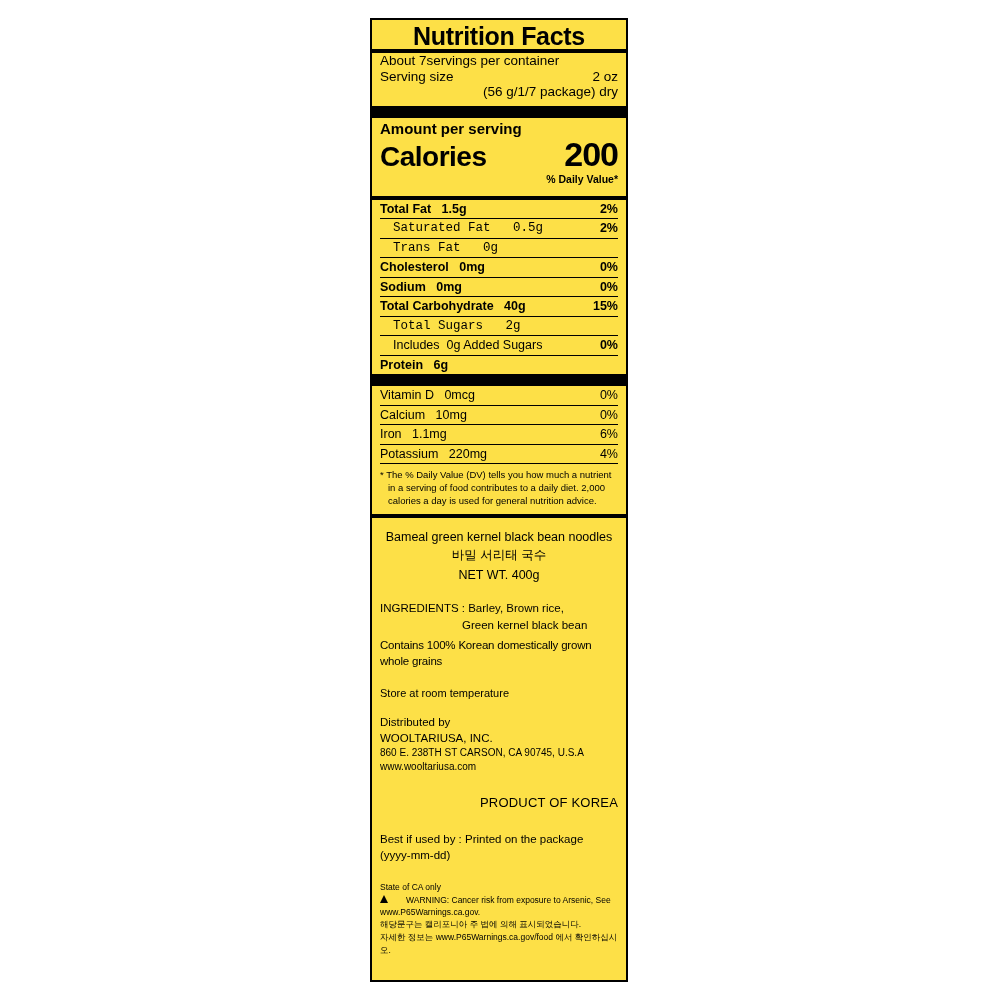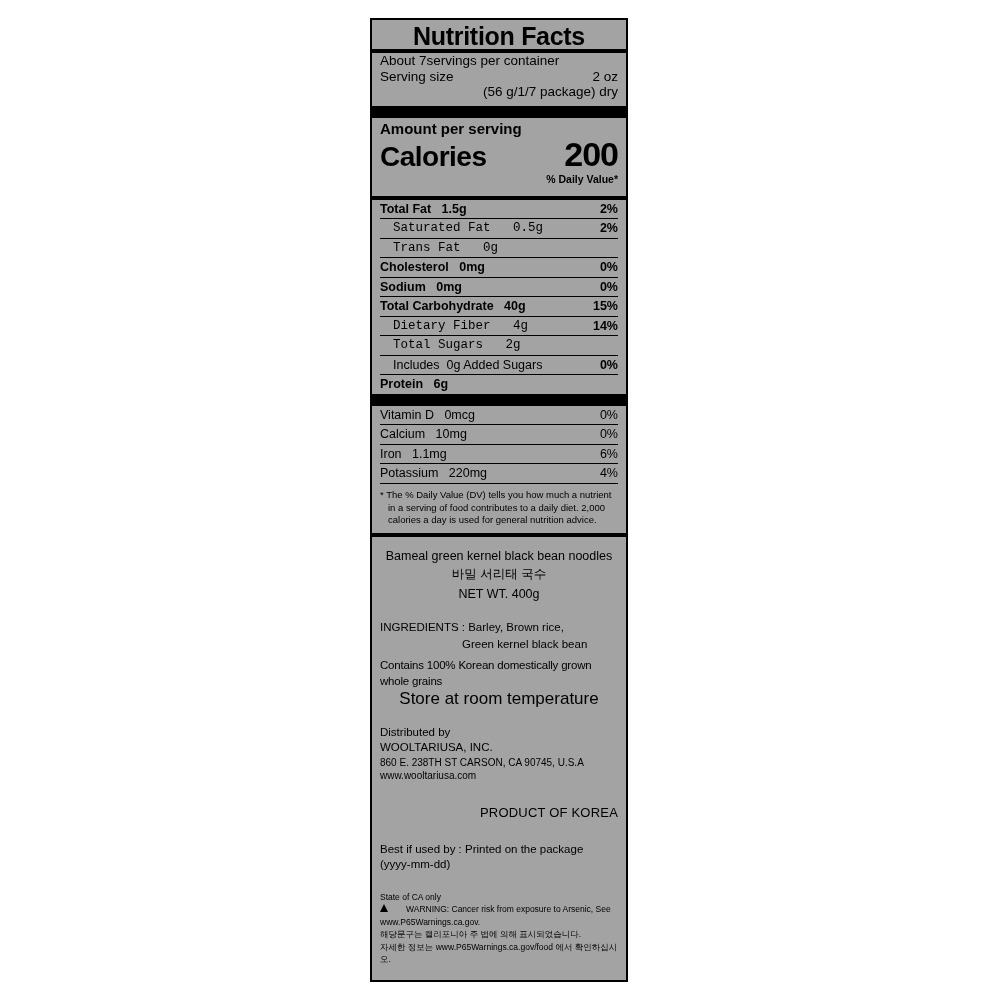--- a/index.html
+++ b/index.html
@@ -16,21 +16,21 @@
     overflow: hidden;
   }
 
   #label {
     position: absolute;
     left: 370px;
     top: 18px;
     width: 258px;
     height: 964px;
     border: 2px solid #000;
-    background: #a3a3a3;
+    background: #fde047;
     box-sizing: border-box;
     padding: 0;
   }
 
   .pad {
     padding: 0 8px;
   }
 
   
   .nf-title {
@@ -128,22 +128,22 @@
     margin-top: 14px;
   }
   .ing .l2 { padding-left: 82px; }
   .contains {
     font-size: 11.5px;
     line-height: 1.4;
     margin-top: 4px;
     letter-spacing: -0.2px;
   }
   .store {
-    font-size: 17px;
-    text-align: center;
+    font-size: 11px;
+    margin-top: 18px;
   }
   .dist {
     font-size: 11px;
     line-height: 1.35;
     margin-top: 16px;
   }
   .dist .big { font-size: 11.5px; }
   .dist .small { font-size: 10px; }
   .product-of {
     font-size: 13px;
@@ -226,24 +226,20 @@
     </div>
     <div class="nutrow b">
       <span class="nm"><span>Sodium</span>&nbsp;&nbsp;&nbsp;<span>0mg</span></span>
       <span class="dv">0%</span>
     </div>
     <div class="nutrow b">
       <span class="nm"><span>Total Carbohydrate</span>&nbsp;&nbsp;&nbsp;<span>40g</span></span>
       <span class="dv">15%</span>
     </div>
     <div class="nutrow">
-      <span class="nm indent1"><span>Dietary Fiber</span>&nbsp;&nbsp;&nbsp;<span>4g</span></span>
-      <span class="dv">14%</span>
-    </div>
-    <div class="nutrow">
       <span class="nm indent1"><span>Total Sugars</span>&nbsp;&nbsp;&nbsp;<span>2g</span></span>
       <span class="dv"></span>
     </div>
     <div class="nutrow">
       <span class="nm indent2"><span>Includes  0g Added Sugars</span></span>
       <span class="dv">0%</span>
     </div>
     <div class="nutrow b" style="border-bottom:none">
       <span class="nm"><span>Protein</span>&nbsp;&nbsp;&nbsp;<span>6g</span></span>
       <span class="dv"></span>

